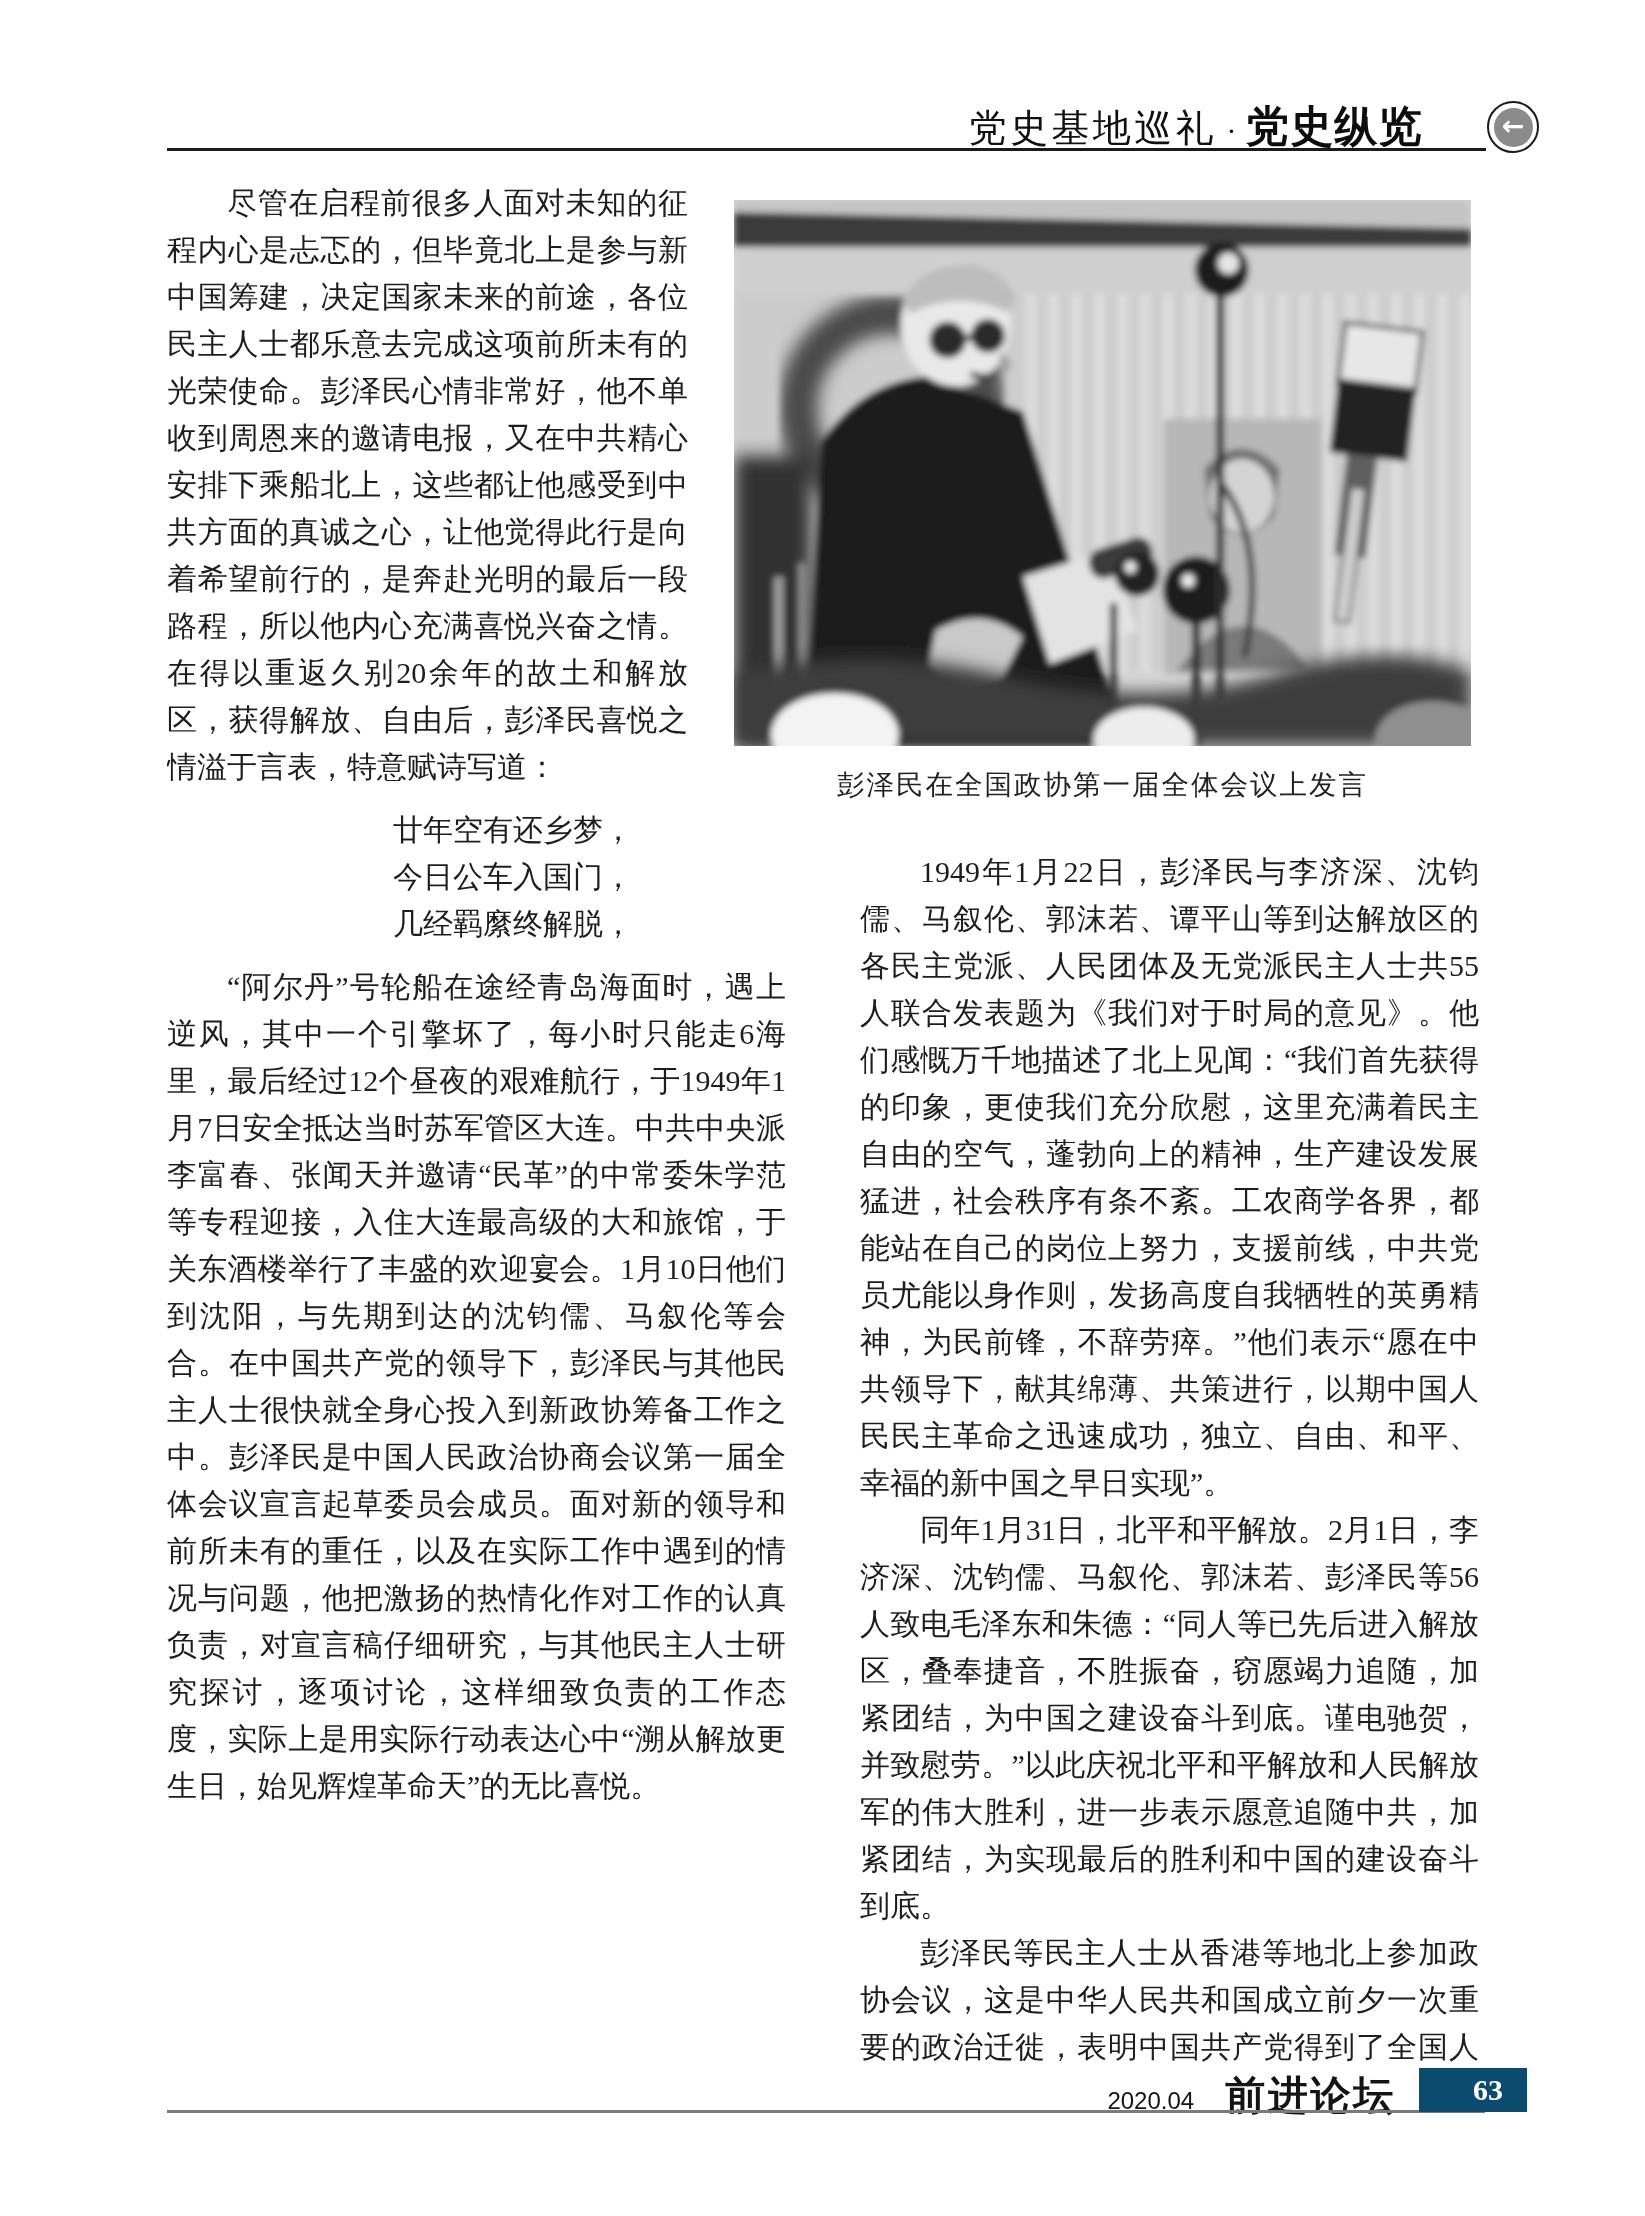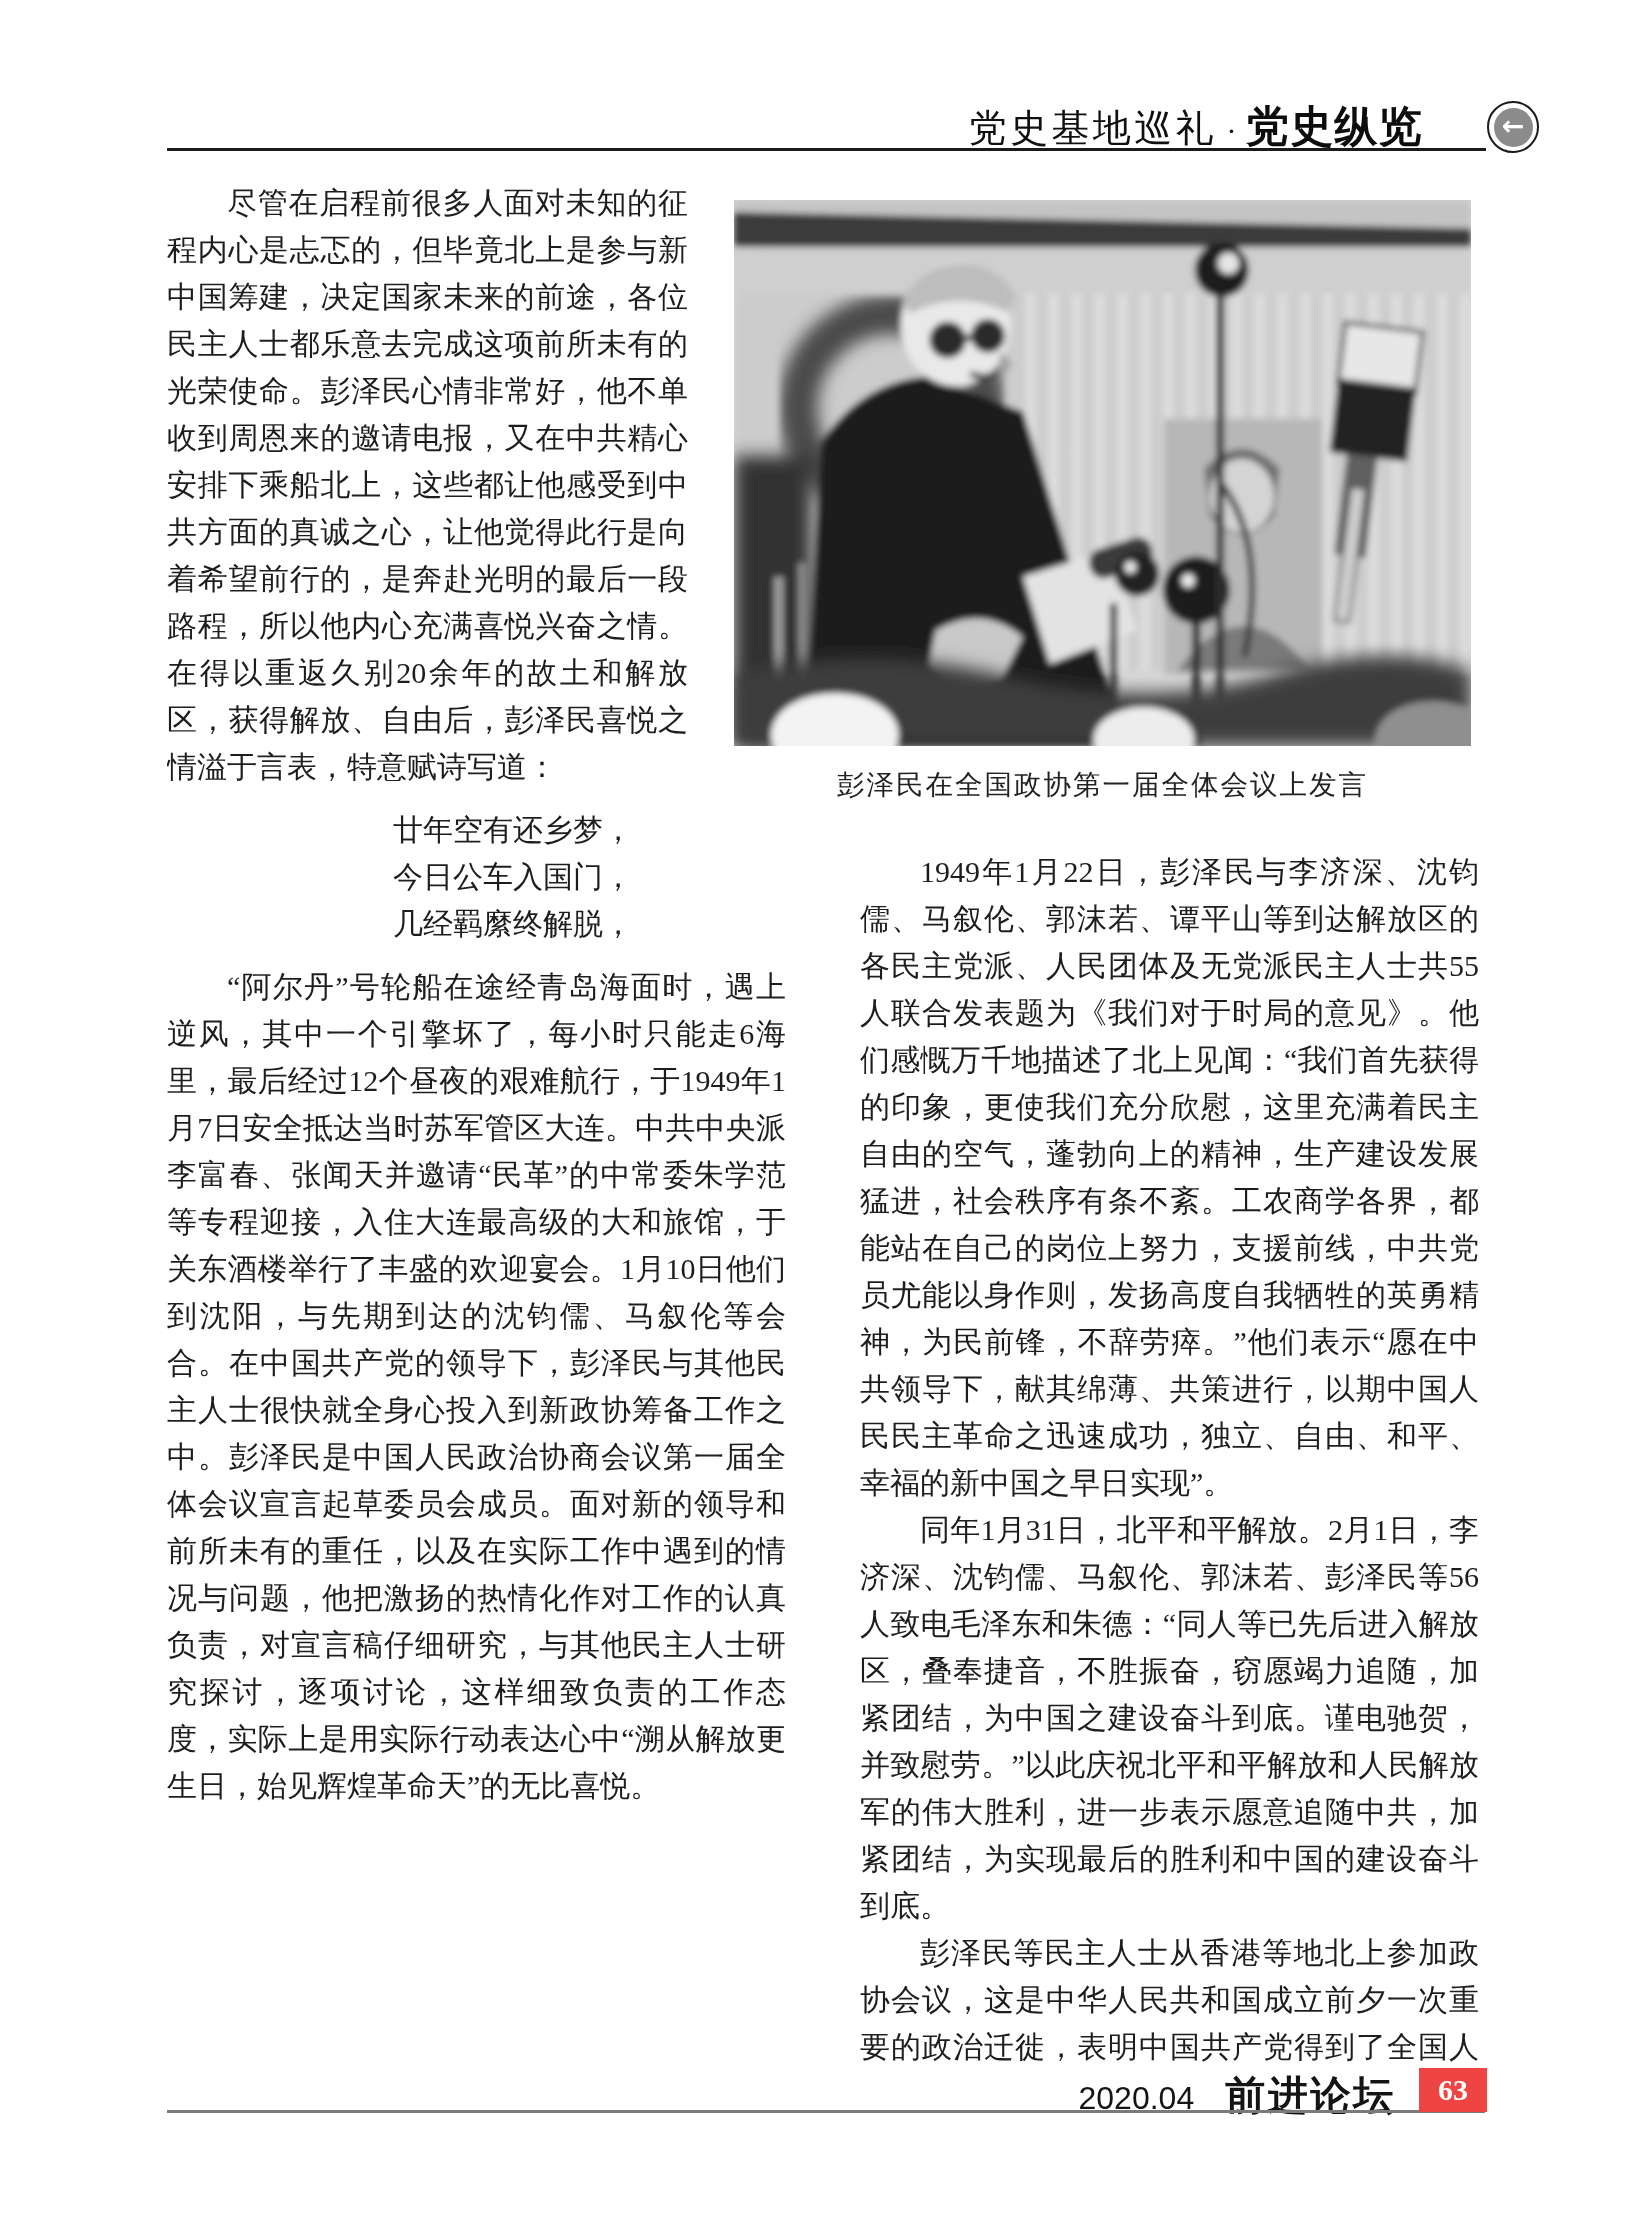--- a/index.html
+++ b/index.html
@@ -48,26 +48,26 @@
   .col-left .notch{float:right;width:98px;height:705px;}
   .poem{margin:16px;}
   .poem-line{text-indent:0;padding-left:210px;}
   .col-right{left:860px;top:848px;width:619px;height:1229px;}
   
   .footer-rule{position:absolute;left:167px;top:2110px;width:1318px;height:3.4px;background:#7a7a7a;}
   .footer-text{
     position:absolute;top:2068px;right:249px;white-space:nowrap;
     display:flex;align-items:baseline;
   }
-  .footer-issue{font-family:"Liberation Sans","DejaVu Sans",sans-serif;font-size:32px;color:#141414;}
+  .footer-issue{font-family:"Liberation Sans","DejaVu Sans",sans-serif;font-size:24px;color:#141414;}
   .footer-journal{font-family:"Liberation Sans","DejaVu Sans",sans-serif;font-weight:700;font-size:40px;margin-left:31px;color:#141414;letter-spacing:2.7px;}
   .page-badge{
-    position:absolute;left:1419px;top:2068px;width:68px;height:44px;background:#ef4444;
+    position:absolute;left:1419px;top:2068px;width:78px;height:44px;background:#0c4a6e;
     color:#ffffff;display:flex;align-items:center;justify-content:center;
-    font-size:30px;font-weight:700;font-family:"Liberation Serif",serif;
+    font-size:30px;font-weight:700;font-family:"Liberation Serif",serif;padding-left:30px;
   }
 </style>
 </head>
 <body>
 
 <div class="header-title">
   <span class="hdr-kai">党史基地巡礼</span>
   <span class="hdr-dot">·</span>
   <span class="hdr-hei">党史纵览</span>
 </div>

